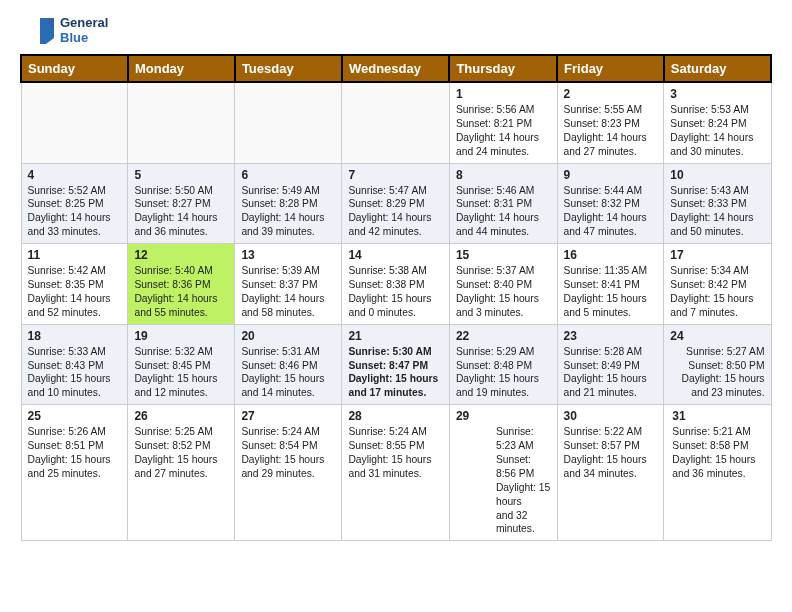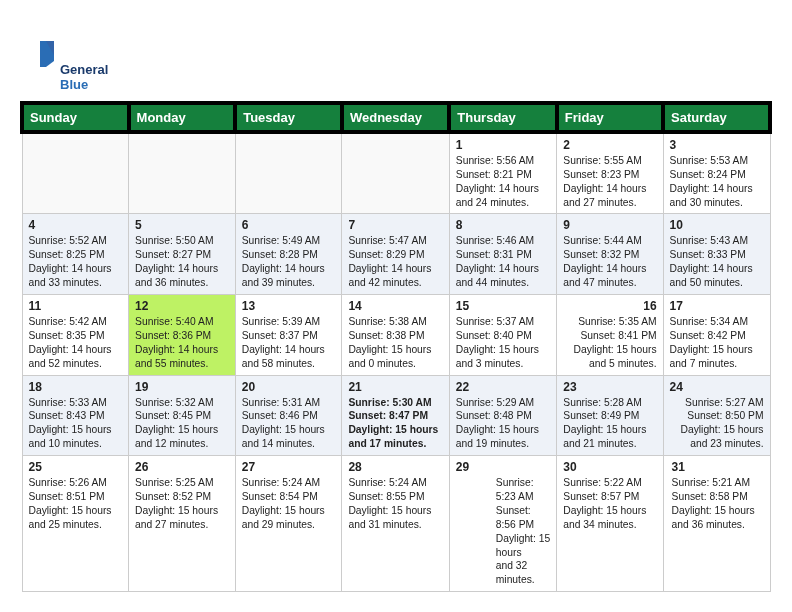--- a/index.html
+++ b/index.html
@@ -37,27 +37,27 @@
     .location-title {
       font-size: 15px;
       color: #444;
     }
     .calendar {
       width: 100%;
       border-collapse: collapse;
       border: 1px solid #bbb;
     }
     .calendar th {
-      background: #15803d;
+      background: #a16207;
       color: #fff;
       font-size: 13px;
       font-weight: bold;
       padding: 5px 6px;
       text-align: left;
-      border: 4px solid #000000;
+      border: 2px solid #000000;
     }
     .calendar td {
       vertical-align: top;
       border: 1px solid #ccc;
       padding: 4px 6px;
       width: 108px;
       min-height: 80px;
       font-size: 10.5px;
       color: #222;
       background: #fff;
@@ -93,21 +93,21 @@
 
 <div class="page">
   <div class="header">
     <div class="logo">
   <div style="display:flex;flex-direction:column;align-items:flex-start;">
     <div style="display:flex;align-items:center;gap:4px;">
       <svg width="36" height="30" viewBox="0 0 36 30">
         <polygon points="20,2 34,2 34,22 26,28 20,28" fill="#2a6db5"></polygon>
         <polygon points="26,2 34,2 34,16" fill="#3a5a9b" opacity="0.5"></polygon>
       </svg>
-      <div style="line-height:1.15;margin-top:47px;">
+      <div style="line-height:1.15;">
         <div style="font-size:13px;font-weight:bold;color:#1a3a6b;">General</div>
         <div style="font-size:13px;font-weight:bold;color:#2a6db5;">Blue</div>
       </div>
     </div>
   </div>
 </div>
     <div class="title-block">
       <div class="month-title"></div>
       <div class="location-title"></div>
     </div>
@@ -233,23 +233,23 @@
 Daylight: 15 hours
 and 0 minutes.</div>
           </td>
           <td style="background: rgb(255, 255, 255);">
             <span class="day-num">15</span>
             <div class="cell-content" style="white-space: pre-line;">Sunrise: 5:37 AM
 Sunset: 8:40 PM
 Daylight: 15 hours
 and 3 minutes.</div>
           </td>
-          <td style="background: rgb(255, 255, 255); text-align: right;">
+          <td style="background: rgb(255, 255, 255);">
             <span class="day-num">16</span>
-            <div class="cell-content" style="white-space: pre-line;">Sunrise: 5:35 AM
+            <div class="cell-content" style="white-space: pre-line;">Sunrise: 11:35 AM
 Sunset: 8:41 PM
 Daylight: 15 hours
 and 5 minutes.</div>
           </td>
           <td style="background: rgb(255, 255, 255);">
             <span class="day-num">17</span>
             <div class="cell-content" style="white-space: pre-line;">Sunrise: 5:34 AM
 Sunset: 8:42 PM
 Daylight: 15 hours
 and 7 minutes.</div>

